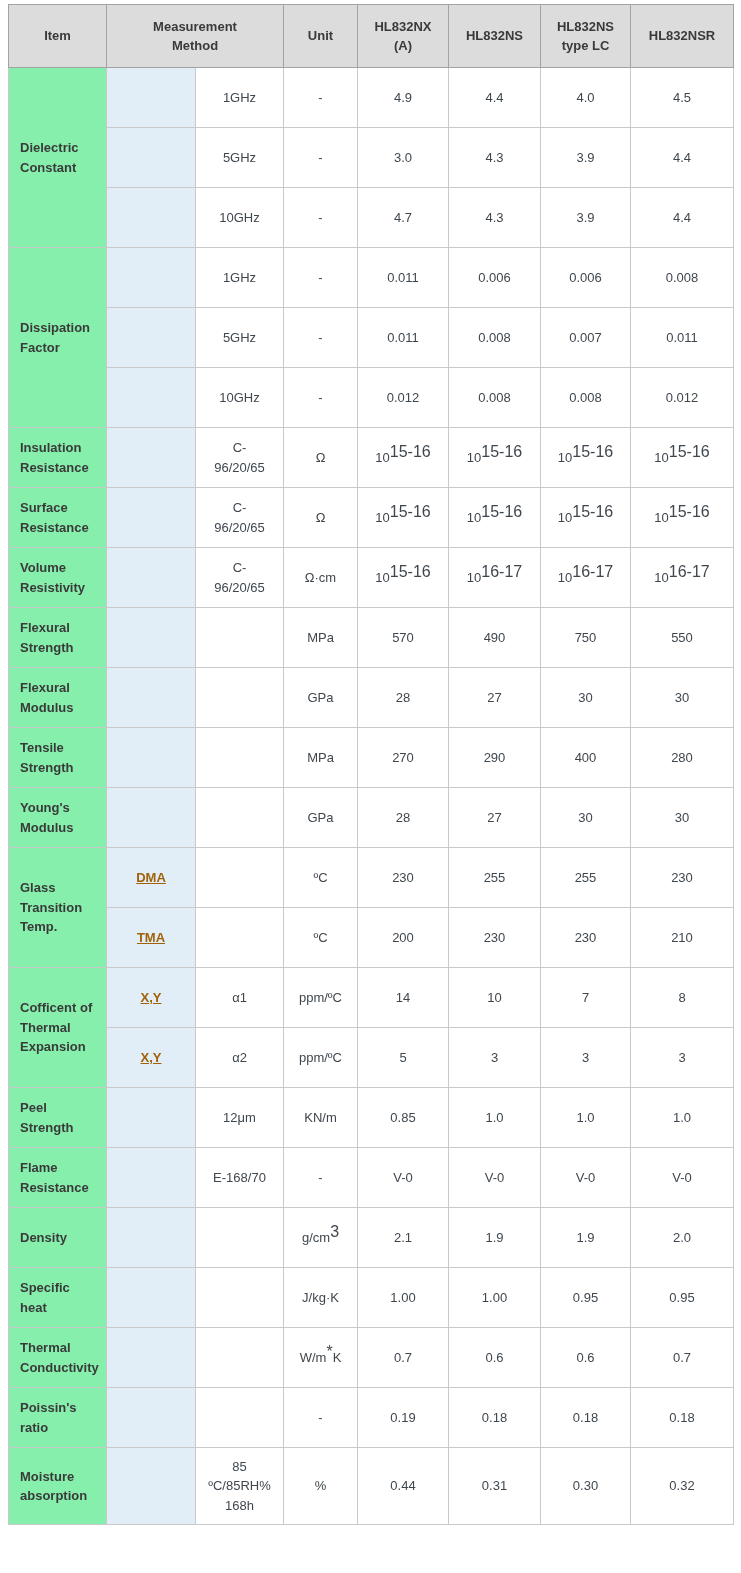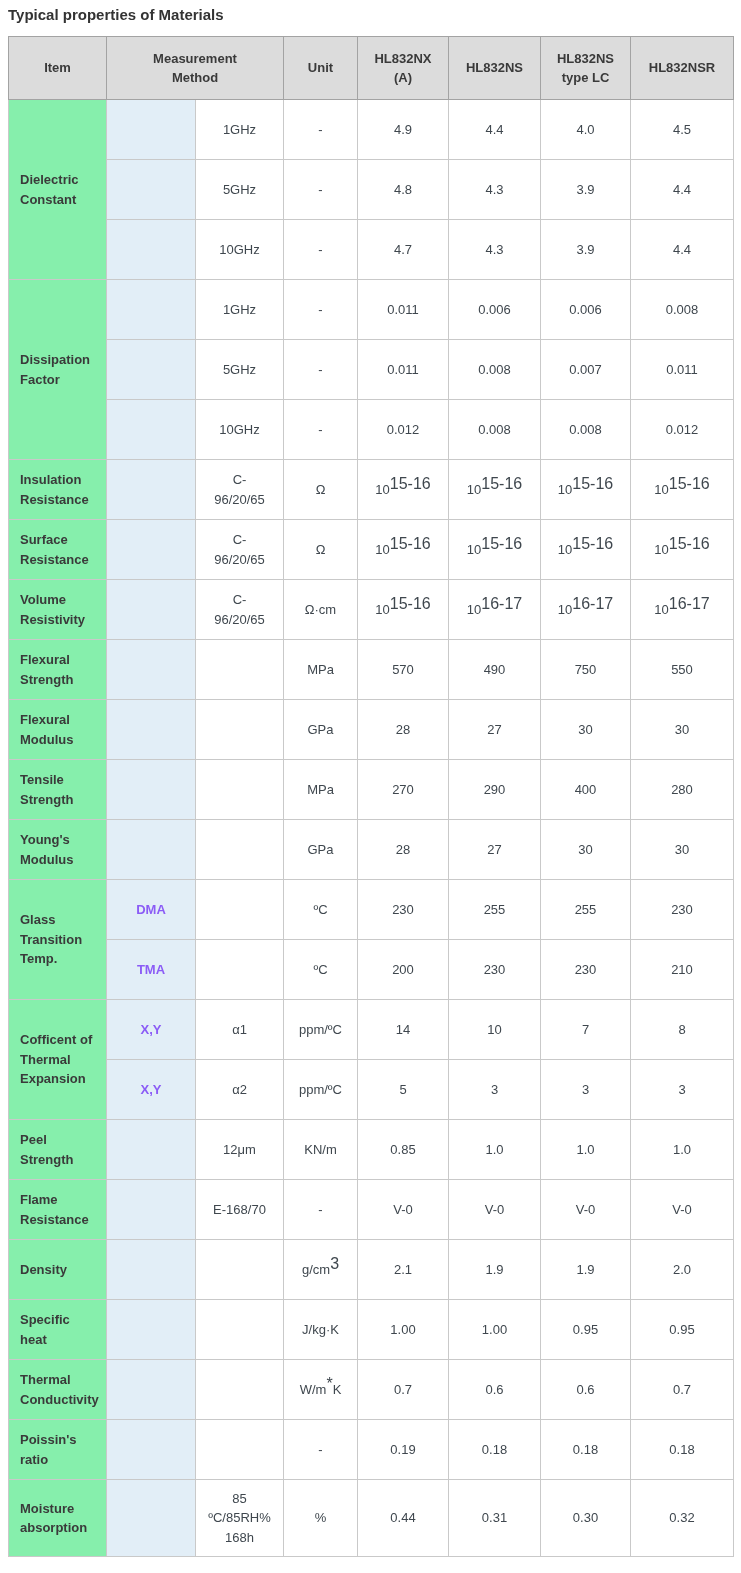--- a/index.html
+++ b/index.html
@@ -17,30 +17,29 @@
   td {
     border: 1px solid #c9c9c9; background: #ffffff;
     font-size: 13px; color: #3f474e;
     text-align: center; vertical-align: middle;
     padding: 4px 5px; height: 60px; line-height: 1.5;
   }
   td.item {
     background: #86efac; text-align: left; font-weight: 700;
     color: #3a3a3a; padding-left: 11px; padding-right: 8px;
   }
-  td.m1 { background: #e2eef7; font-weight: 700; color: #8b5cf6; }
+  td.m1 { background: #e2eef7; font-weight: 700; color: #a16207; text-decoration: underline; }
   td.m2 { white-space: pre-line; }
   sup { font-size: 16px; line-height: 0; }
   tr.tall td { height: 77px; }
 </style>
 </head>
 <body>
 
 <div class="page">
-  <div class="page-title">Typical properties of Materials</div>
 
   <table class="props">
     <colgroup>
       <col style="width:98px">
         <col style="width:89px">
         <col style="width:88px">
         <col style="width:74px">
       <col style="width:91px">
         <col style="width:92px">
         <col style="width:90px">
@@ -69,21 +68,21 @@
         <td class="unit">-</td>
         <td>4.9</td>
         <td>4.4</td>
         <td>4.0</td>
         <td>4.5</td>
       </tr>
       <tr>
         <td class="m1"></td>
         <td class="m2">5GHz</td>
         <td class="unit">-</td>
-        <td>4.8</td>
+        <td>3.0</td>
         <td>4.3</td>
         <td>3.9</td>
         <td>4.4</td>
       </tr>
       <tr>
         <td class="m1"></td>
         <td class="m2">10GHz</td>
         <td class="unit">-</td>
         <td>4.7</td>
         <td>4.3</td>

